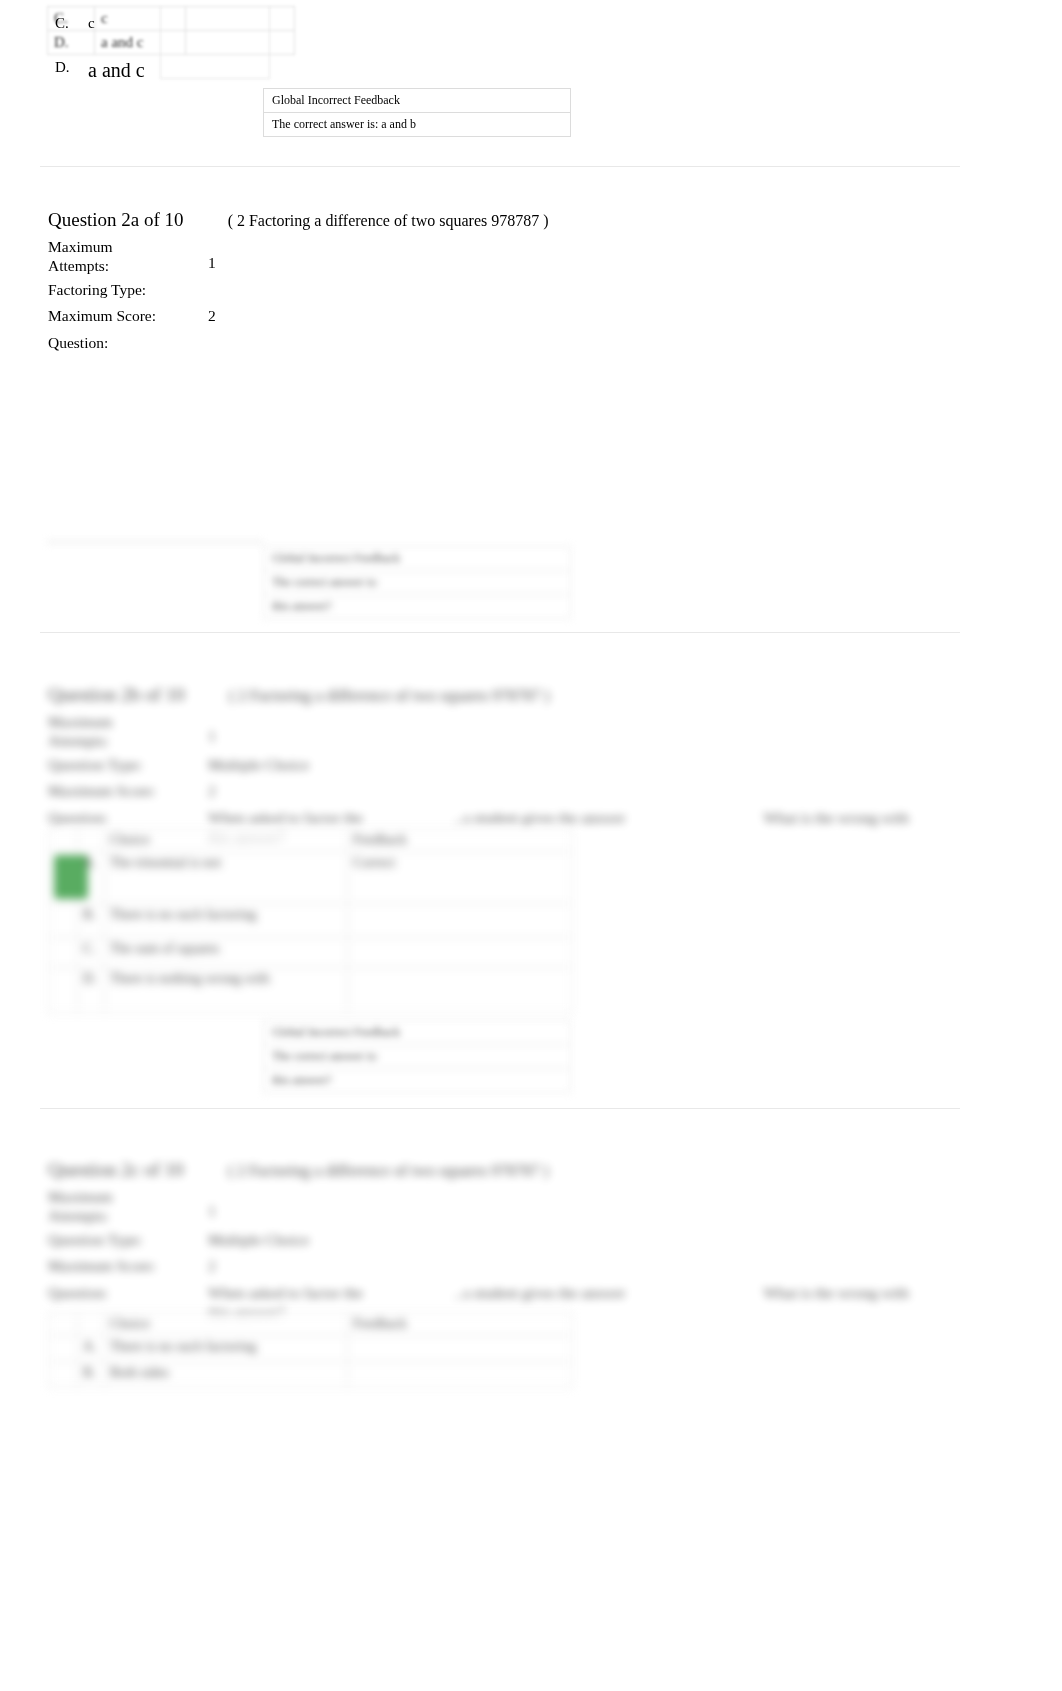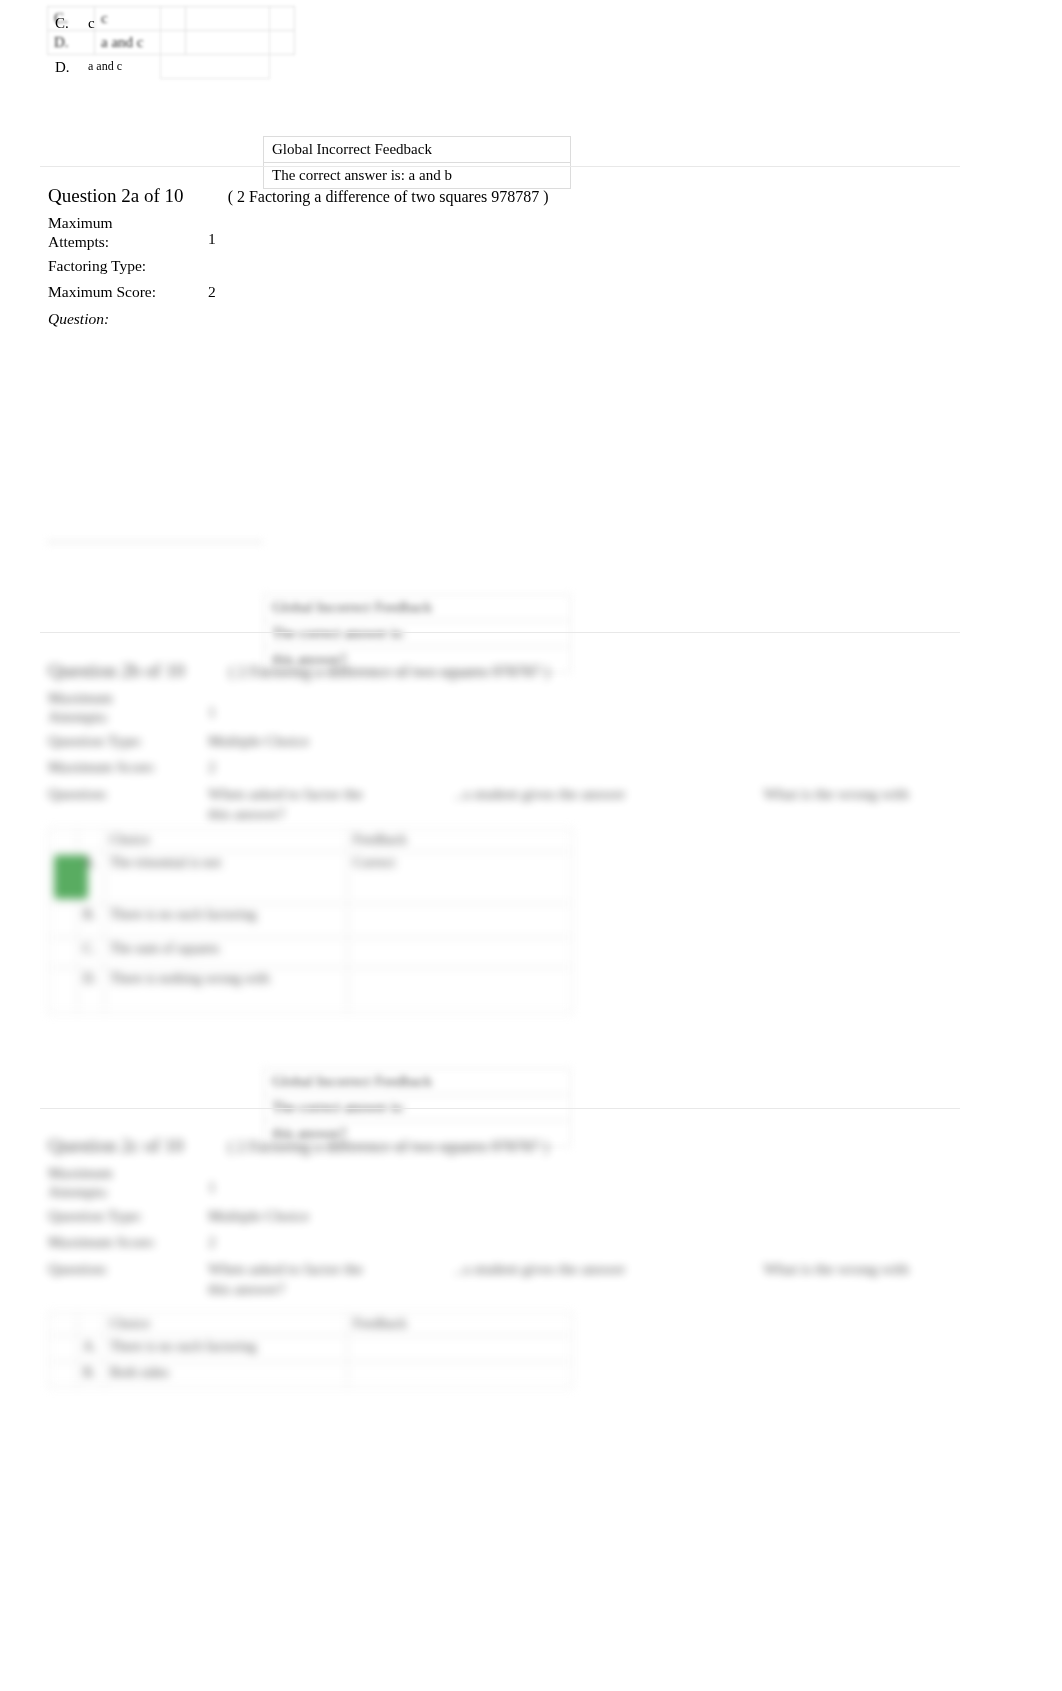--- a/index.html
+++ b/index.html
@@ -46,37 +46,37 @@
   }
   .opt-letter { width: 34px; text-align: left; }
   .opt-text   { width: 78px; }
   .opt-mid    { width: 96px; }
 
   
   .fb-table {
     position: absolute;
     border-collapse: collapse;
     table-layout: fixed;
-    font-size: 15px;
-    margin-top: 48px;
+    font-size: 12px;
   }
   .fb-table td {
     border: 1px solid #dcdcdc;
     padding: 4px 8px;
     background: #ffffff;
     vertical-align: top;
   }
 
   
   .qblock { position: absolute; left: 48px; width: 930px; }
   .q-title-row {
     display: flex;
     align-items: baseline;
     font-size: 19px;
     margin-bottom: 6px;
+    margin-top: 24px;
   }
   .q-title { white-space: nowrap; }
   .q-source { margin-left: 44px; font-size: 16px; white-space: nowrap; }
 
   .meta-row {
     display: flex;
     font-size: 15.5px;
     line-height: 1.32;
     margin-bottom: 2px;
   }
@@ -129,21 +129,21 @@
     <td class="opt-letter">D.</td>
     <td class="opt-text">a and c</td>
     <td class="opt-mid"></td>
   </tr>
 </tbody>
   </table>
 
 <div class="abs" style="left:55px; top:15px; font-size:15px;">C.</div>
 <div class="abs" style="left:88px; top:15px; font-size:15px;">c</div>
 <div class="abs" style="left:55px; top:59px; font-size:15px;">D.</div>
-<div class="abs" style="left:88px; top:59px; font-size:12px;">a and c</div>
+<div class="abs" style="left:88px; top:59px; font-size:20px;">a and c</div>
 
 <div class="abs blur-soft" style="left:160px; top:6px; width:108px; height:72px; border:1px solid #dedede; border-top:none;"></div>
 
 <table class="fb-table" style="left:263px; top:88px; width:308px;">
   <tbody>
       <tr>
     <td>Global Incorrect Feedback</td>
   </tr>
   <tr>
     <td>The correct answer is: a and b</td>
@@ -168,21 +168,21 @@
 
   <div class="meta-row" style="margin-top:4px;">
     <div class="meta-label">Factoring Type:</div>
   </div>
 
   <div class="meta-row" style="margin-top:6px;">
     <div class="meta-label">Maximum Score:</div>
     <div class="meta-value">2</div>
   </div>
 
-  <div class="meta-row" style="margin-top:6px;font-style:italic;">
+  <div class="meta-row" style="margin-top:6px;">
     <div class="meta-label">Question:</div>
     <div class="meta-value">
     </div>
   </div>
 </div>
 
 <div class="abs" style="left:48px; top:380px; width:500px; height:150px;"></div>
 
 <table class="fb-table blur-strong" style="left:263px; top:546px; width:308px;">
   <tbody>

